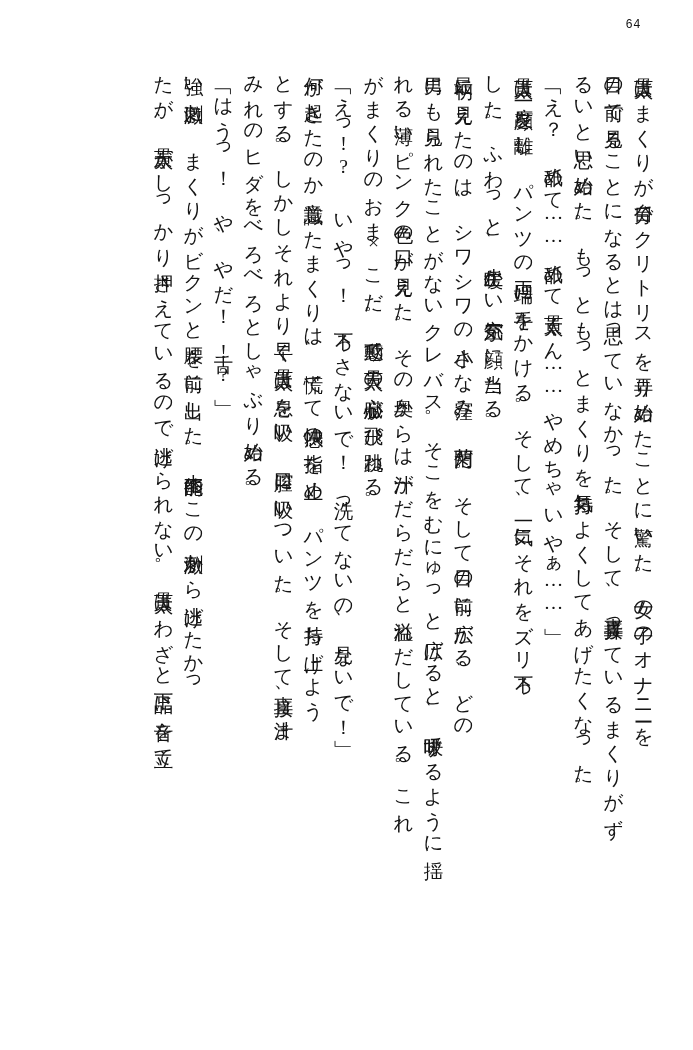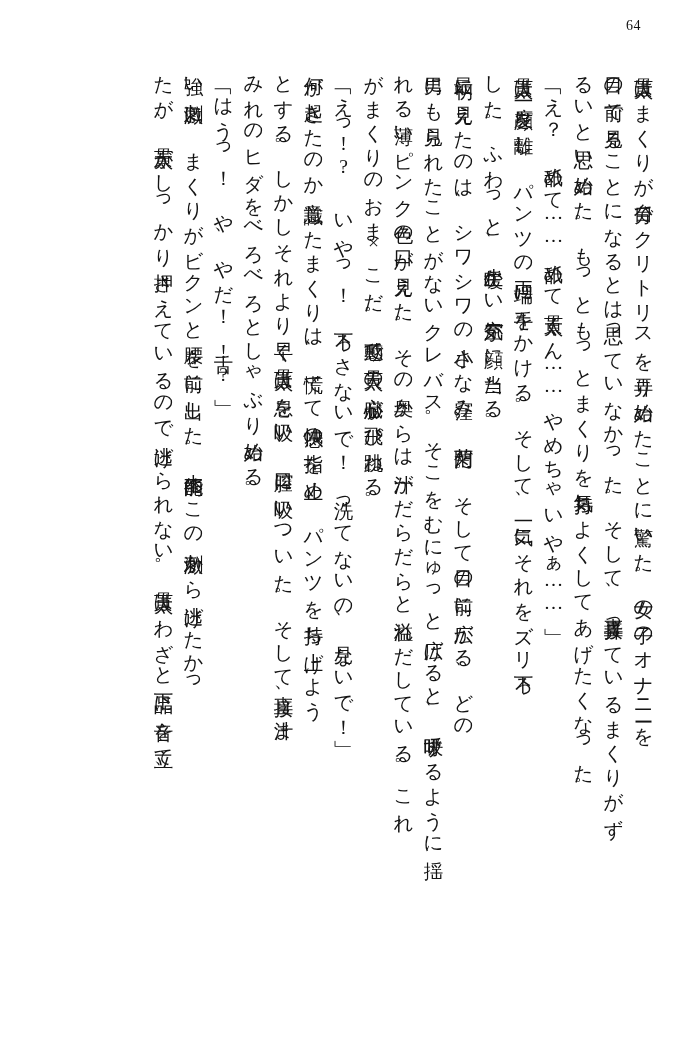--- a/index.html
+++ b/index.html
@@ -18,22 +18,22 @@
     position: relative;
     width: 693px;
     height: 1050px;
     box-sizing: border-box;
     background: #ffffff;
   }
   .page-number {
     position: absolute;
     top: 18px;
     right: 52px;
-    font-size: 14px;
-    font-family: Liberation Serif, serif;
+    font-size: 12px;
+    font-family: Liberation Mono, monospace;
     color: #111111;
     letter-spacing: 0.5px;
   }
   .body-text {
     position: absolute;
     top: 62px;
     right: 40px;
     bottom: 26px;
     left: 34px;
     display: flex;

